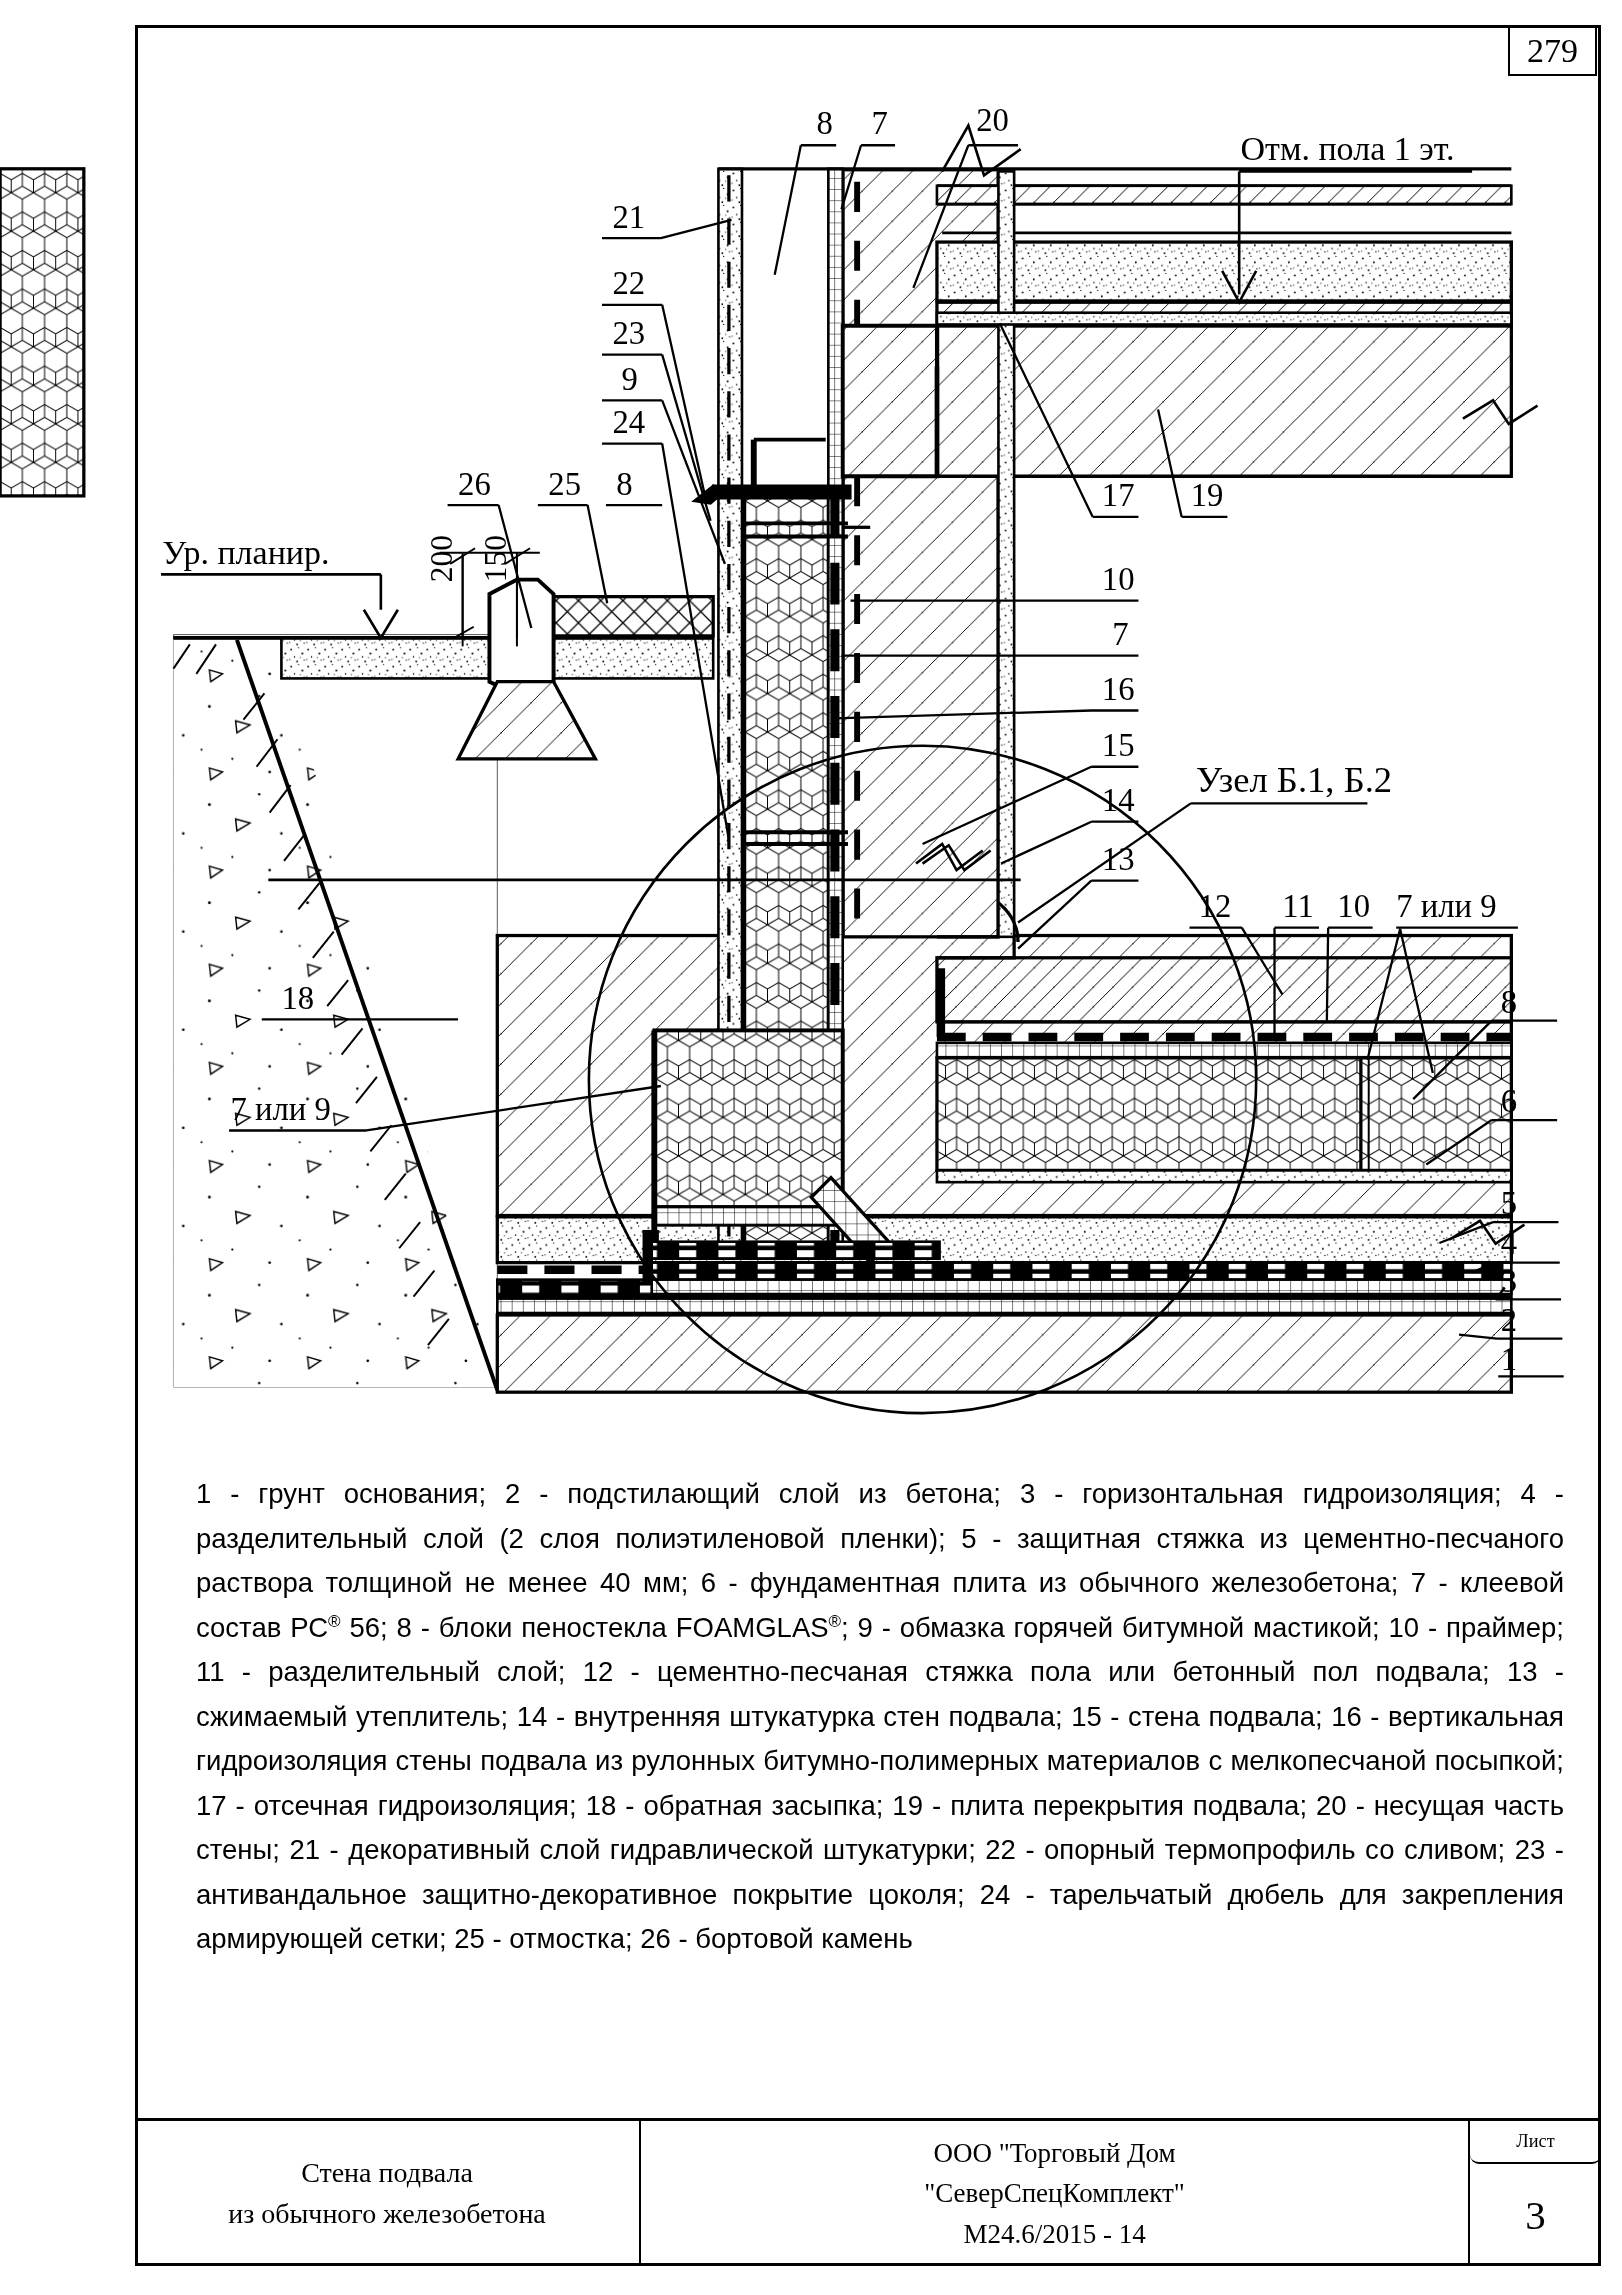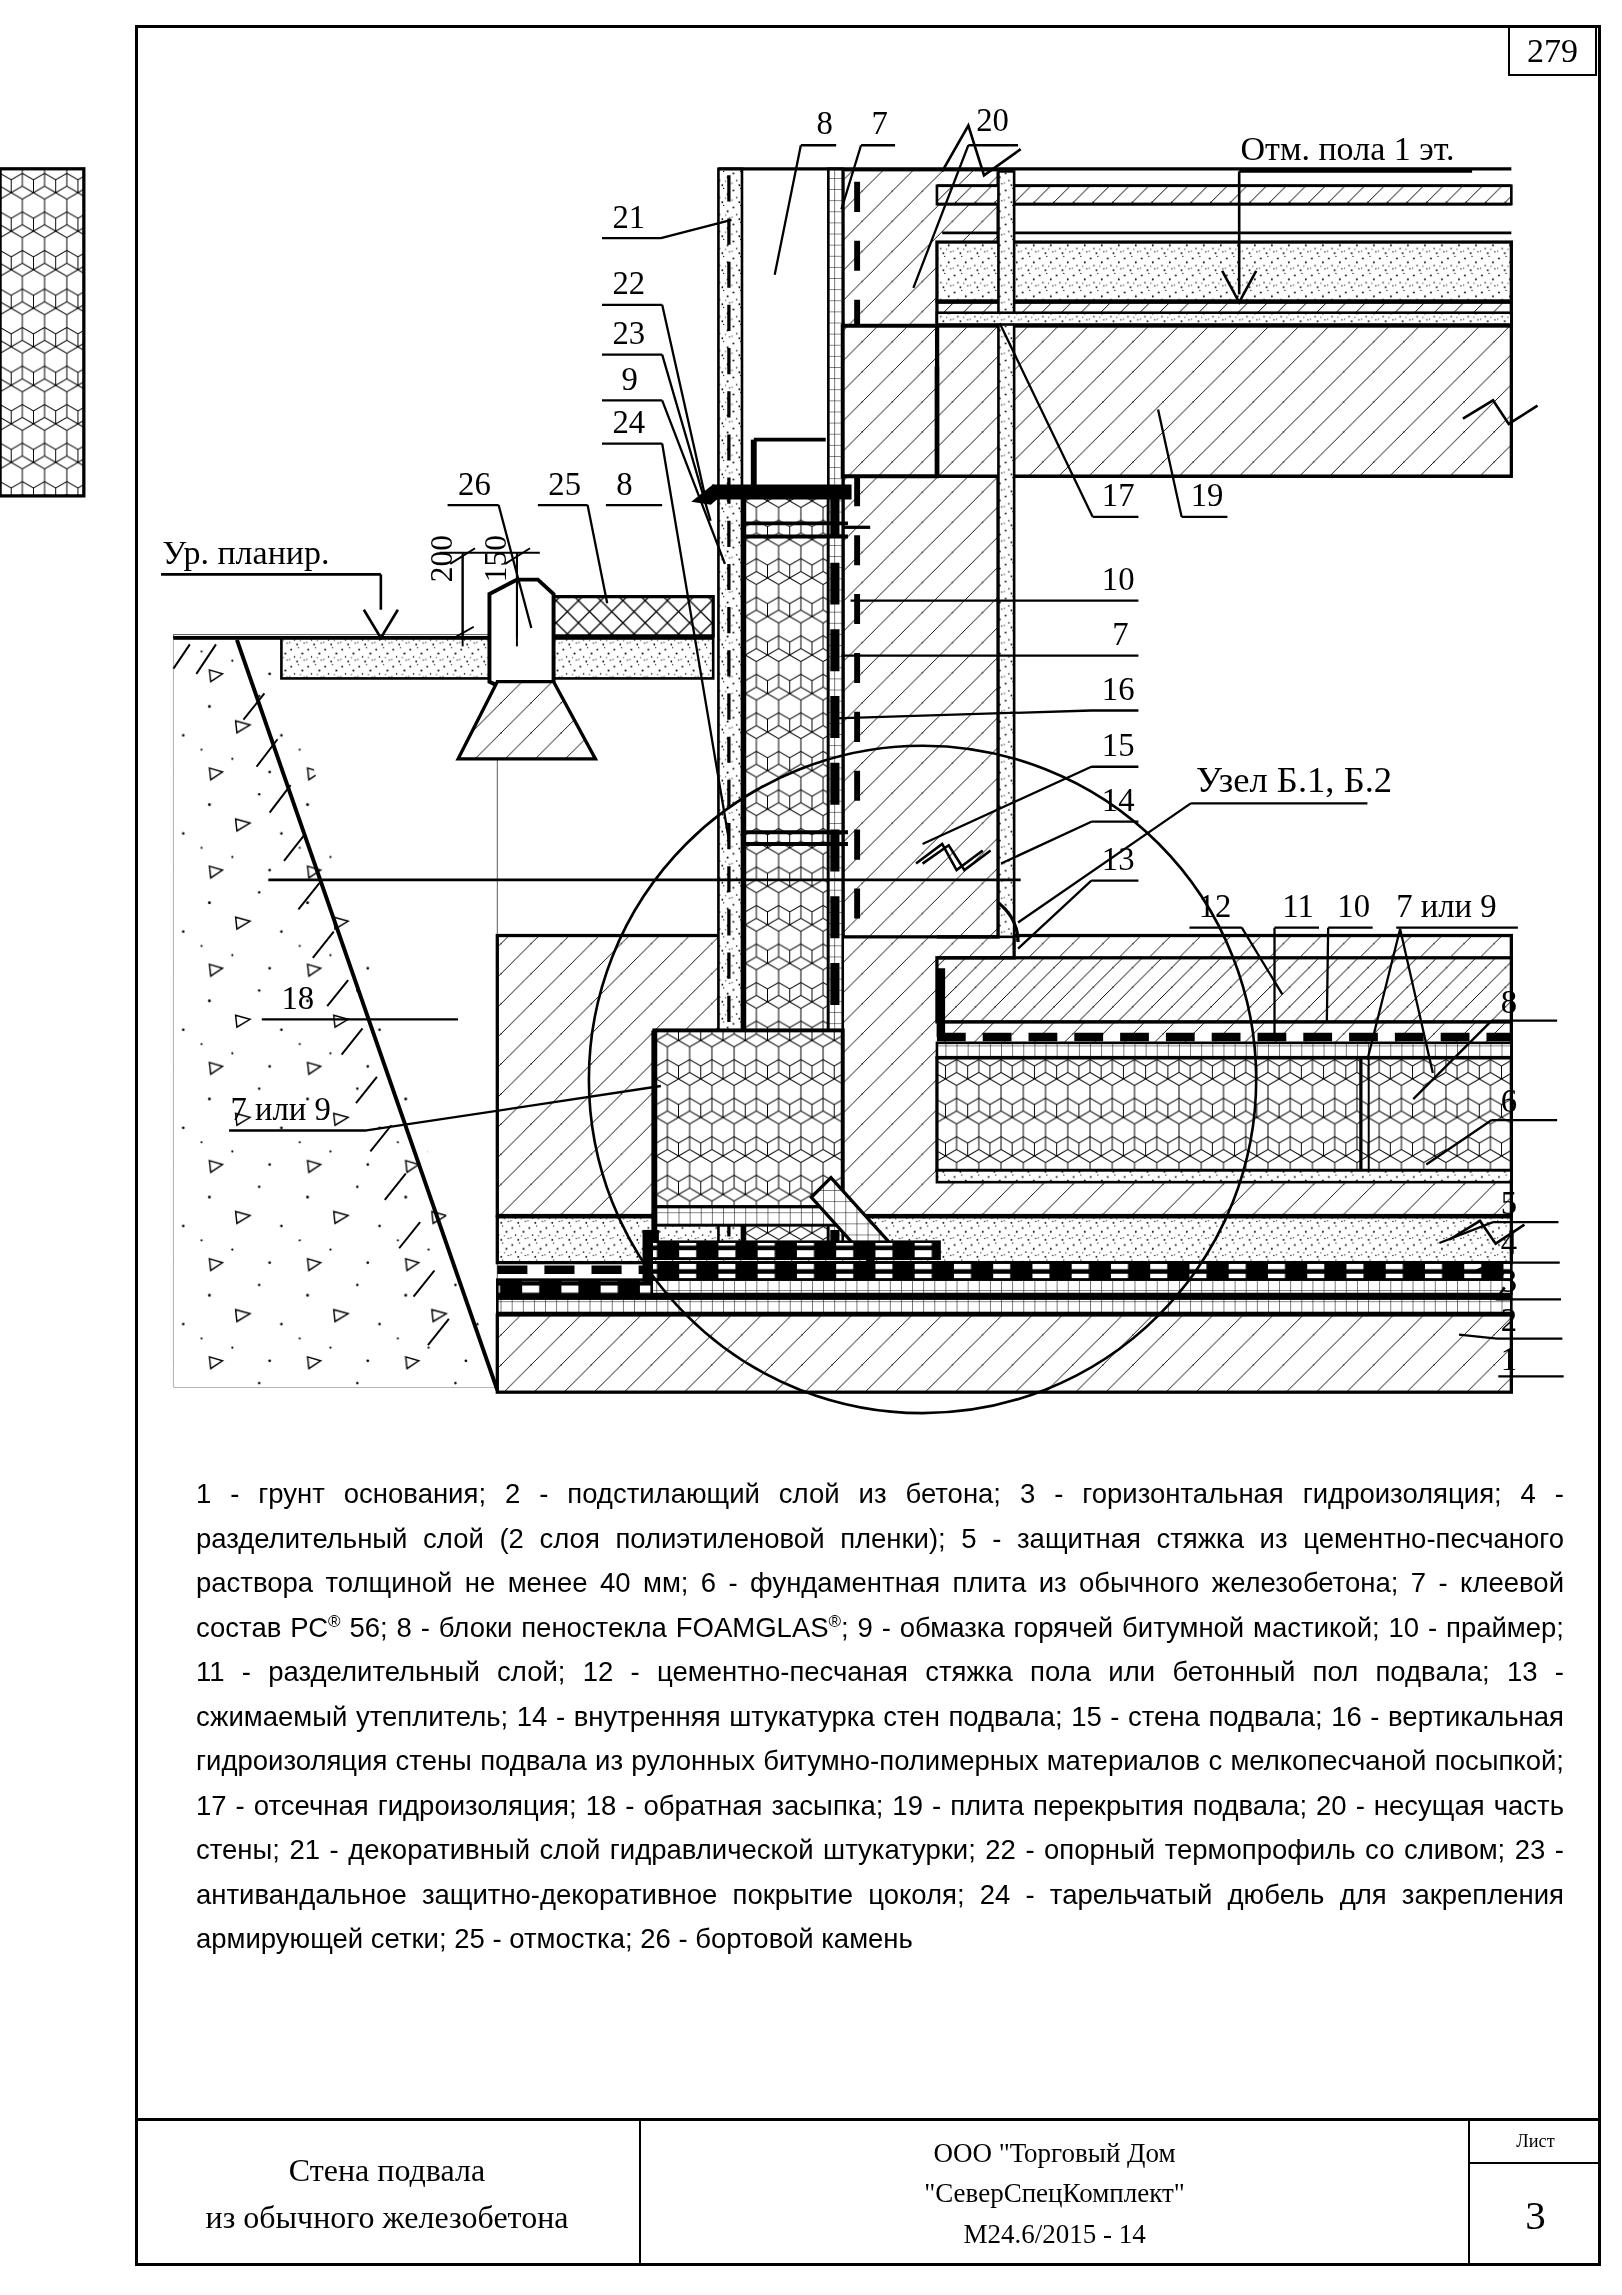--- a/index.html
+++ b/index.html
@@ -11,23 +11,23 @@
   .svgwrap{position:absolute;left:0;top:0;width:1622px;height:2295px;}
   .legend{position:absolute;left:196px;top:1472px;width:1368px;font-size:27.5px;line-height:1.62;
           text-align:justify;font-family:Liberation Sans, sans-serif;}
   .legend sup{font-size:17px;vertical-align:super;}
   
   .tblock{position:absolute;left:135px;top:2118px;width:1466px;height:148px;border-top:3.3px solid #000;box-sizing:border-box;}
   .tb-row{position:absolute;left:0;top:0;width:100%;height:100%;display:flex;}
   .tb-c1{width:504px;border-right:2.6px solid #000;display:flex;flex-direction:column;align-items:center;justify-content:center;}
   .tb-c2{flex:1;border-right:2.6px solid #000;display:flex;flex-direction:column;align-items:center;justify-content:center;}
   .tb-c3{width:131px;display:flex;flex-direction:column;}
-  .tb-c3 .lbl{height:41px;display:flex;align-items:center;justify-content:center;font-size:18.3px;border-bottom:2.6px solid #000;}
+  .tb-c3 .lbl{height:41px;display:flex;align-items:center;justify-content:center;font-size:18.3px;border-bottom:2.6px solid #000;border-radius:9px;}
   .tb-c3 .val{flex:1;display:flex;align-items:center;justify-content:center;font-size:41px;}
-  .tb-c1 div{font-size:32px;line-height:1.45;}
+  .tb-c1 div{font-size:28px;line-height:1.45;}
   .tb-c2 div{font-size:27px;line-height:1.5;}
   .num{font-size:48px;font-family:"Liberation Serif",serif;}
 </style>
 </head>
 <body>
 
 <div id="sheet">
 
   <div class="frame"></div>
 

